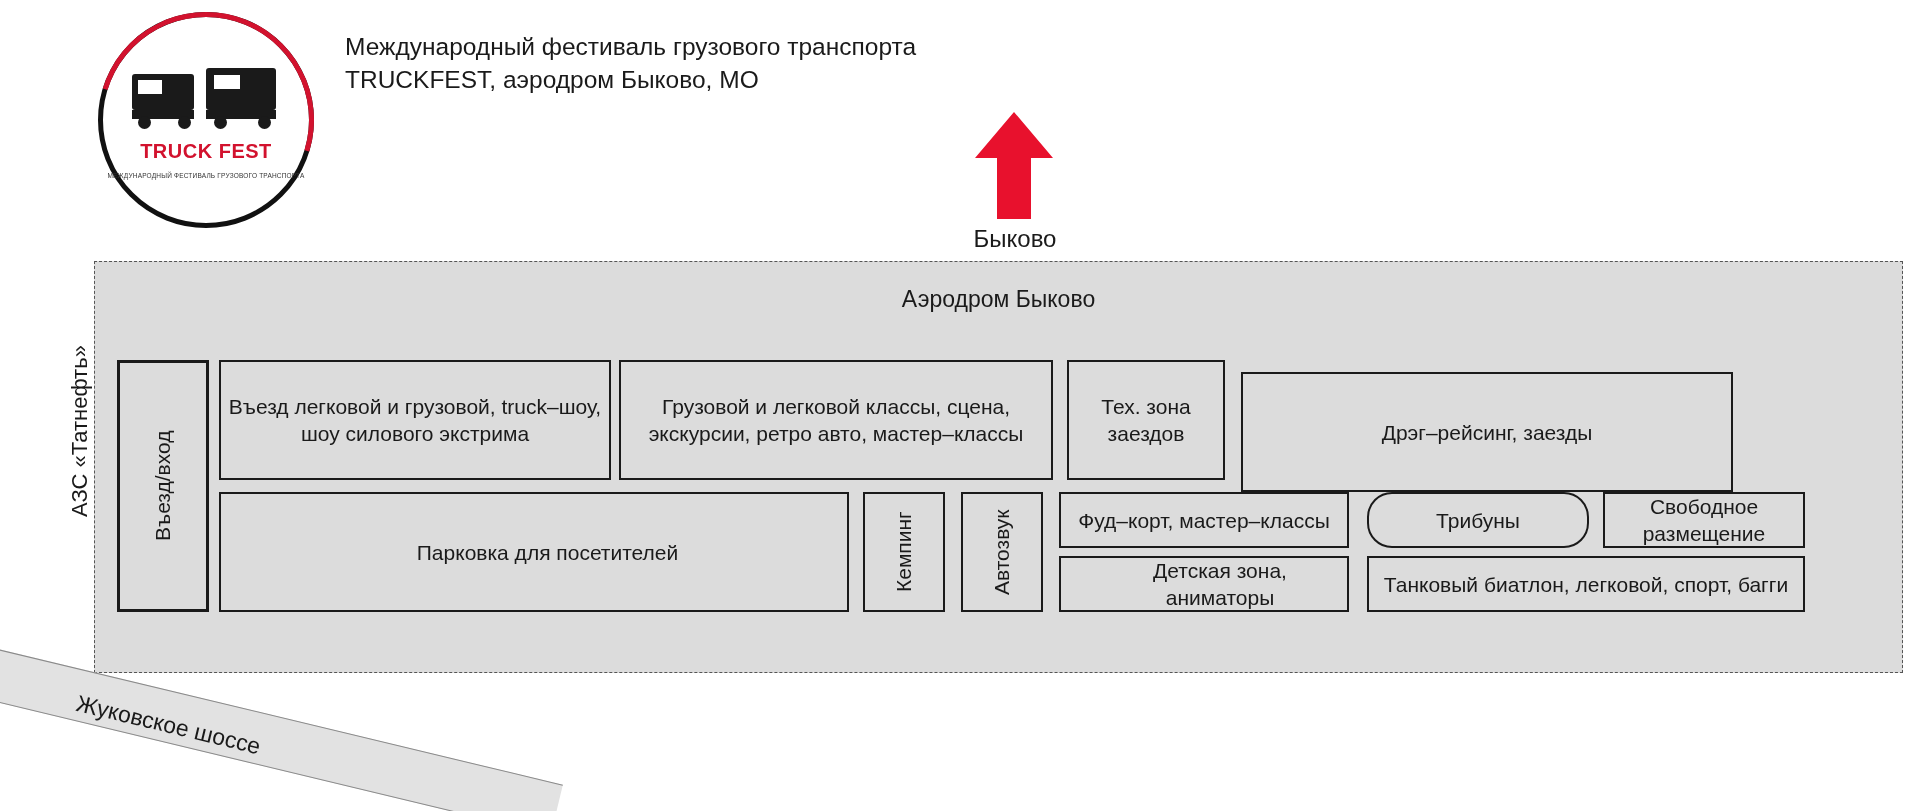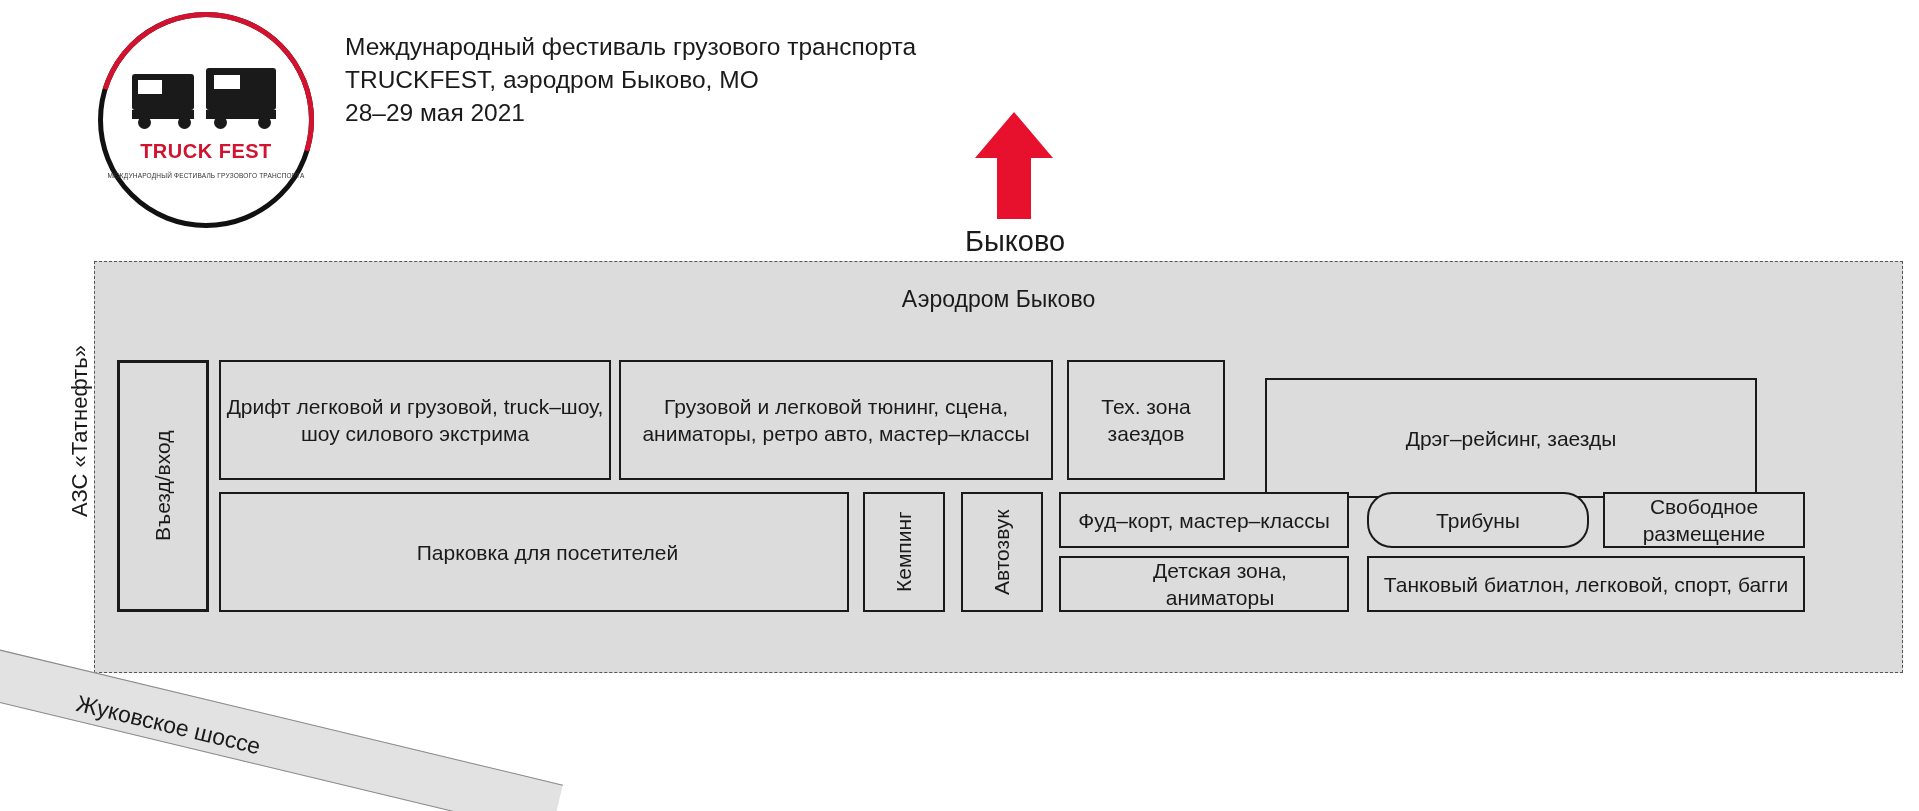--- a/index.html
+++ b/index.html
@@ -102,21 +102,21 @@
     width: 78px;
     height: 107px;
   }
   #north-arrow svg { display: block; }
   #north-label {
     position: absolute;
     left: 955px;
     top: 225px;
     width: 120px;
     text-align: center;
-    font-size: 29px;
+    font-size: 24px;
     color: #1a1a1a;
   }
 
   
   #map-frame {
     position: absolute;
     left: 94px;
     top: 261px;
     width: 1809px;
     height: 412px;
@@ -213,44 +213,43 @@
     <div class="wheel w3"></div>
       <div class="wheel w4"></div>
   </div>
   <div class="wordmark">TRUCK FEST</div>
   <div class="tagline">МЕЖДУНАРОДНЫЙ ФЕСТИВАЛЬ ГРУЗОВОГО ТРАНСПОРТА</div>
 </div>
 
 <div id="header-text">
   <div>Международный фестиваль грузового транспорта</div>
   <div>TRUCKFEST, аэродром Быково, МО</div>
-  <div>28–29 мая 2021</div>
 </div>
 
 <div id="north-arrow">
   <svg width="78" height="107" viewBox="0 0 78 107">
     <polygon points="39,0 78,46 56,46 56,107 22,107 22,46 0,46" fill="#e8112d"></polygon>
   </svg>
 </div>
 <div id="north-label">Быково</div>
 
 <div id="azs-label">АЗС «Татнефть»</div>
 
 <div id="map-frame">
   <div id="airfield-title">Аэродром Быково</div>
 
   <div class="blk thick vertical" style="left:22px; top:98px; width:92px; height:252px;">Въезд/вход</div>
 
-  <div class="blk" style="left:124px; top:98px; width:392px; height:120px;">Дрифт легковой и грузовой, truck–шоу, шоу силового экстрима</div>
-
-  <div class="blk" style="left:524px; top:98px; width:434px; height:120px;">Грузовой и легковой тюнинг, сцена, аниматоры, ретро авто, мастер–классы</div>
+  <div class="blk" style="left:124px; top:98px; width:392px; height:120px;">Въезд легковой и грузовой, truck–шоу, шоу силового экстрима</div>
+
+  <div class="blk" style="left:524px; top:98px; width:434px; height:120px;">Грузовой и легковой классы, сцена, экскурсии, ретро авто, мастер–классы</div>
 
   <div class="blk" style="left:972px; top:98px; width:158px; height:120px;text-align:center;">Тех. зона заездов</div>
 
-  <div class="blk" style="left:1146px; top:116px; width:492px; height:120px;margin-left:24px;">Дрэг–рейсинг, заезды</div>
+  <div class="blk" style="left:1146px; top:110px; width:492px; height:120px;">Дрэг–рейсинг, заезды</div>
 
   <div class="blk" style="left:124px; top:230px; width:630px; height:120px;padding-left:31px;">Парковка для посетителей</div>
 
   <div class="blk vertical" style="left:768px; top:230px; width:82px; height:120px;">Кемпинг</div>
 
   <div class="blk vertical" style="left:866px; top:230px; width:82px; height:120px;">Автозвук</div>
 
   <div class="blk" style="left:964px; top:230px; width:290px; height:56px;">Фуд–корт, мастер–классы</div>
 
   <div class="blk" style="left:1272px; top:230px; width:222px; height:56px;border-radius:25px;">Трибуны</div>

